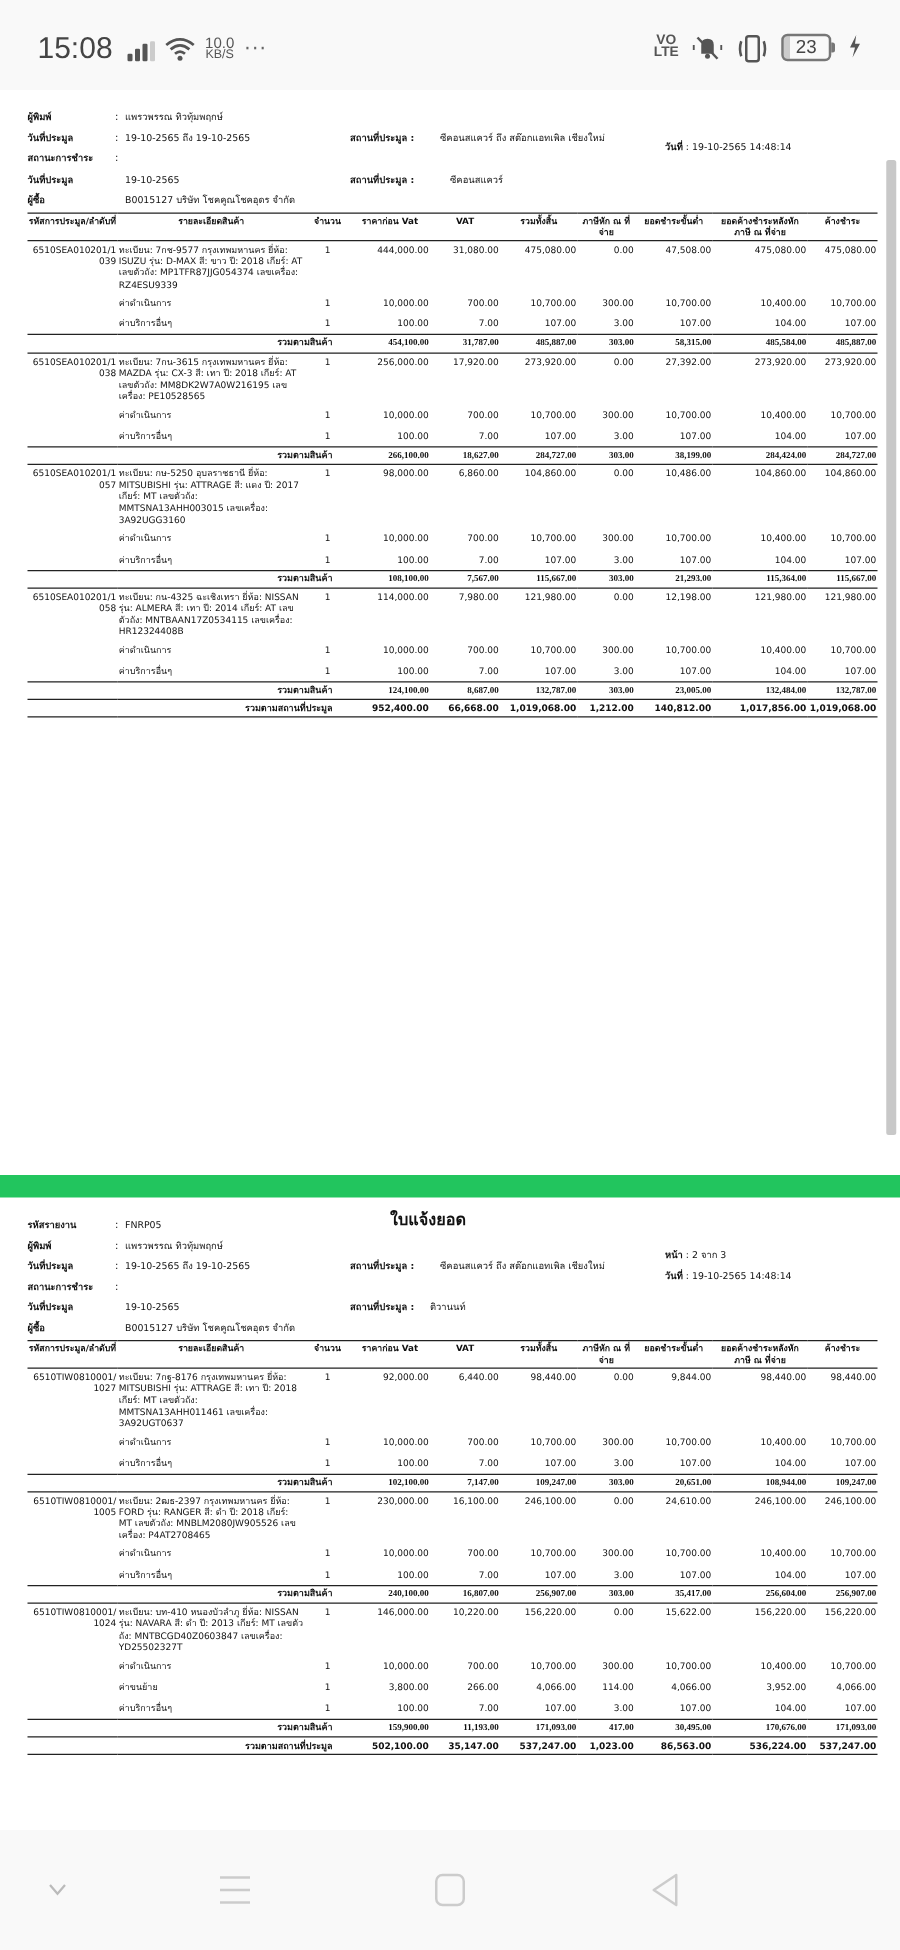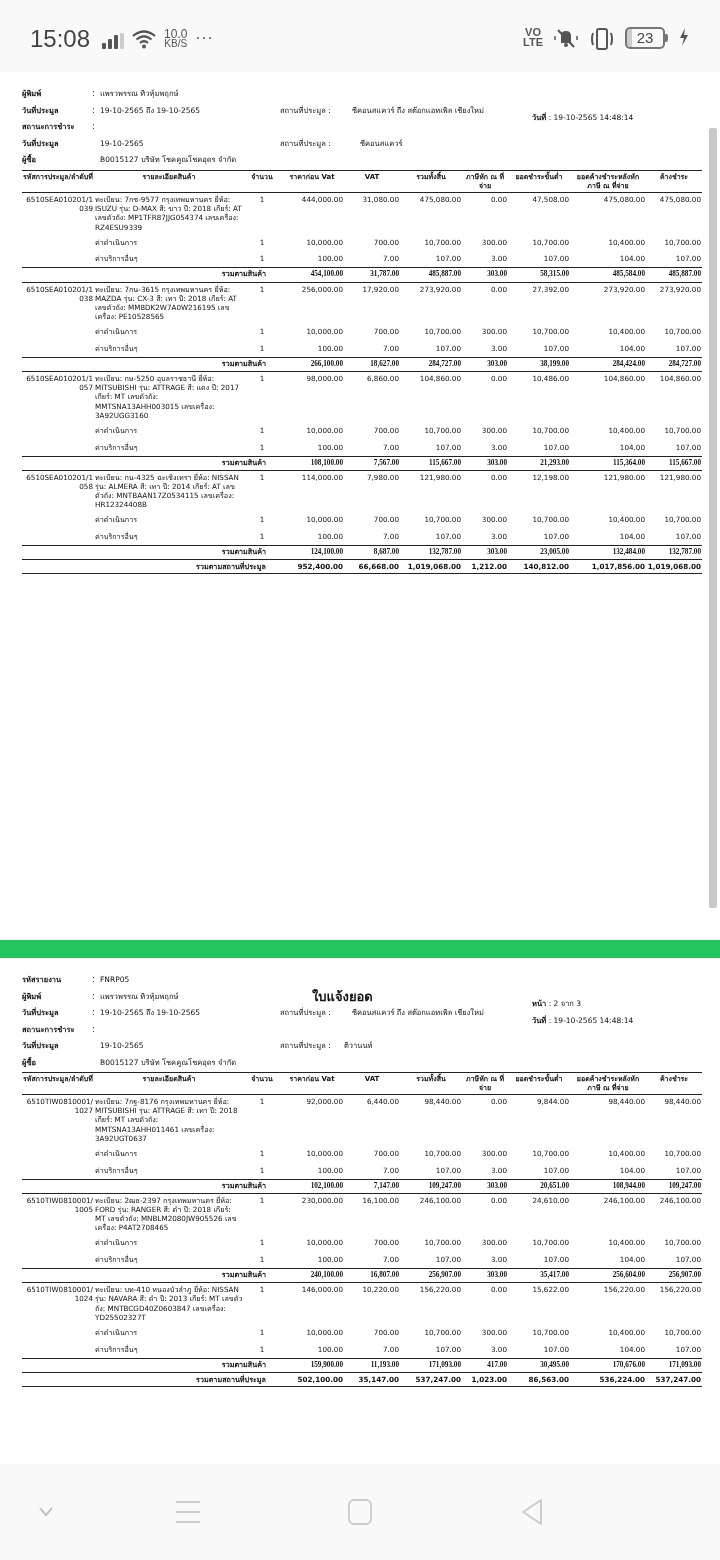--- a/index.html
+++ b/index.html
@@ -27,25 +27,25 @@
   .page { position: absolute; left: 0; width: 720px; background: #fff; }
   .page1 { top: 0; height: 868px; }
   .page2 { top: 886px; height: 506px; }
   .scrollbar { position: absolute; right: 3px; top: 56px; width: 8px; height: 780px; background: #c8c8c8; border-radius: 2px; }
 
   .doc { position: absolute; left: 22px; width: 680px; font-size: 8px; }
   .meta-row { position: relative; height: 16.5px; line-height: 16.5px; white-space: nowrap; }
   .meta-row .lbl { position: absolute; left: 0; font-weight: bold; font-size: 7.5px; }
   .meta-row .colon { position: absolute; left: 70px; }
   .meta-row .val { position: absolute; left: 78px; font-size: 7.5px; }
-  .meta-row .mid-lbl { position: absolute; font-weight: normal; font-size: 7.5px; }
+  .meta-row .mid-lbl { position: absolute; font-weight: bold; font-size: 7.5px; }
   .meta-row .mid-val { position: absolute; font-size: 7.5px; }
   .meta-row .right { position: absolute; left: 510px; font-size: 7.5px; margin-top: 24px; }
   .meta-row .right b { font-weight: bold; }
-  .doc-title { position: absolute; left: 290px; font-family: "DejaVu Sans", sans-serif; font-size: 13px; font-weight: bold; top: -3px; margin-top: 20px; }
+  .doc-title { position: absolute; left: 290px; font-family: "DejaVu Sans", sans-serif; font-size: 13px; font-weight: bold; top: -3px; }
 
   table.rpt { width: 680px; border-collapse: collapse; table-layout: fixed; font-size: 7.2px; }
   table.rpt th { font-weight: bold; font-size: 7px; text-align: center; vertical-align: top; padding: 2px 1px 1px; line-height: 9px; border-top: 1.5px solid #222; border-bottom: 1px solid #222; }
   table.rpt td { padding: 2px 1px; vertical-align: top; line-height: 9.2px; }
   td.num { text-align: right; }
   td.qty { text-align: center; }
   td.code { text-align: right; word-break: break-all; }
   td.desc { text-align: left; padding-left: 4px; }
   tr.sub td { font-weight: bold; border-top: 1.5px solid #222; border-bottom: 1px solid #222; height: 14px; font-family: Liberation Serif, serif; }
   tr.sub td.sublbl { text-align: right; padding-right: 14px; }
@@ -548,20 +548,32 @@
               <td class="num">10,000.00</td>
               <td class="num">700.00</td>
               <td class="num">10,700.00</td>
               <td class="num">300.00</td>
               <td class="num">10,700.00</td>
               <td class="num">10,400.00</td>
               <td class="num">10,700.00</td>
             </tr>
             <tr class="fee">
               <td></td>
+              <td class="desc">ค่าขนย้าย</td>
+              <td class="qty">1</td>
+              <td class="num">3,800.00</td>
+              <td class="num">266.00</td>
+              <td class="num">4,066.00</td>
+              <td class="num">114.00</td>
+              <td class="num">4,066.00</td>
+              <td class="num">3,952.00</td>
+              <td class="num">4,066.00</td>
+            </tr>
+            <tr class="fee">
+              <td></td>
               <td class="desc">ค่าบริการอื่นๆ</td>
               <td class="qty">1</td>
               <td class="num">100.00</td>
               <td class="num">7.00</td>
               <td class="num">107.00</td>
               <td class="num">3.00</td>
               <td class="num">107.00</td>
               <td class="num">104.00</td>
               <td class="num">107.00</td>
             </tr>

